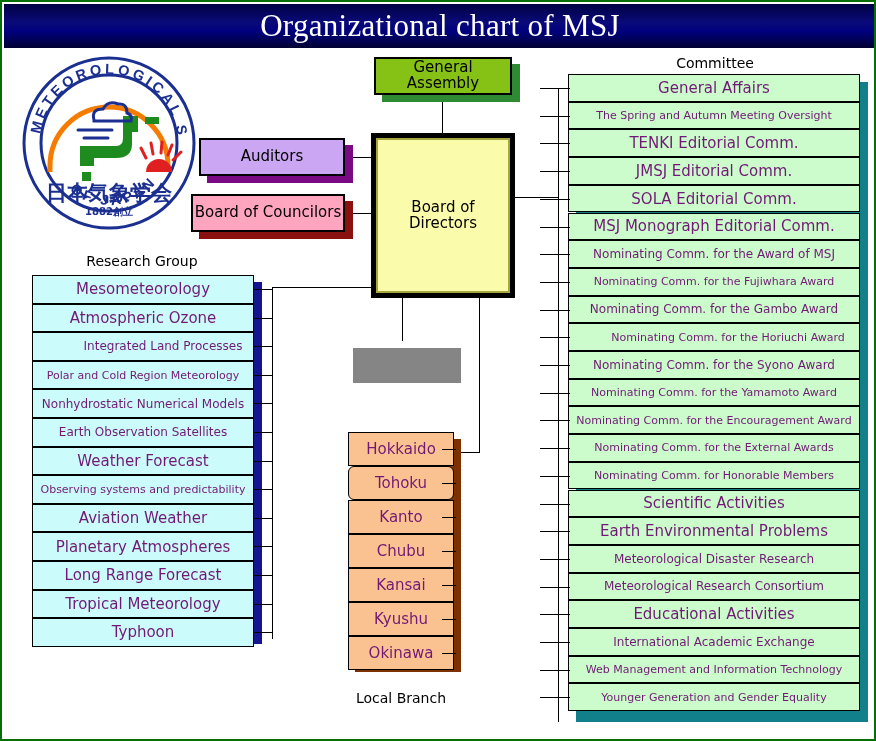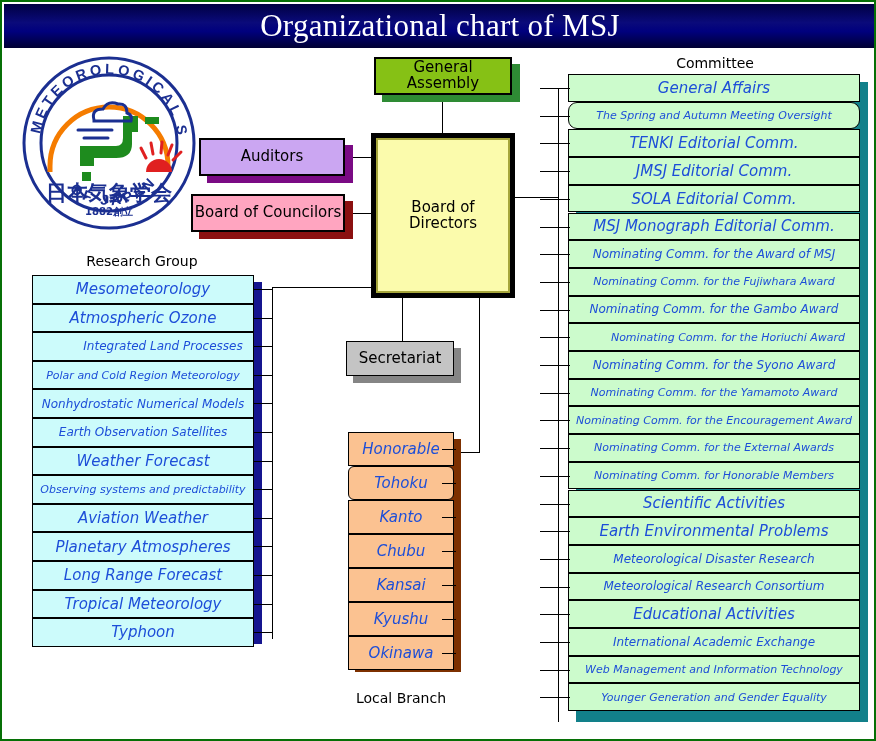--- a/index.html
+++ b/index.html
@@ -102,24 +102,23 @@
 
   
   .stack-item {
     position: absolute;
     box-sizing: border-box;
     display: flex;
     align-items: center;
     justify-content: center;
     text-align: center;
     border: 1px solid #000000;
-    color: #1d4ed8;
+    color: #701a75;
     overflow: hidden;
     white-space: nowrap;
-    font-style: italic;
   }
   .rg-item { background: #ccfbfb; }
   .lb-item { background: #fbc291; }
   .cm-item { background: #ccfbcc; }
 
   
   .caption {
     position: absolute;
     font-size: 14px;
     color: #000000;
@@ -227,23 +226,20 @@
   <div class="node" id="board-of-councilors" style="left:189px; top:192px; width:154px; height:38px;">
     <span>Board of Councilors</span>
   </div>
 
   <div class="shadow" id="bod-shadow" style="left:369px; top:131px; width:144px; height:165px;"></div>
   <div class="node" id="board-of-directors" style="left:374px; top:136px; width:134px; height:155px;">
     <span>Board of Directors</span>
   </div>
 
   <div class="shadow" id="sec-shadow" style="left:351px; top:346px; width:108px; height:35px;"></div>
-  <div class="node" id="secretariat" style="left:344px; top:339px; width:108px; height:35px;">
-    <span>Secretariat</span>
-  </div>
 
   <div class="caption" style="left:30px; top:251px; width:220px;">Research Group</div>
   <div class="shadow" id="rg-shadow" style="left:38px; top:280px; width:222px; height:362px;"></div>
 
   <div class="shadow" id="lb-shadow" style="left:353px; top:437px; width:106px; height:233px;"></div>
 
   <div class="caption" style="left:346px; top:688px; width:106px;">Local Branch</div>
 
   <div class="caption" style="left:566px; top:53px; width:294px;">Committee</div>
   <div class="shadow" id="cm-shadow" style="left:574px; top:80px; width:292px; height:640px;"></div>
@@ -294,21 +290,21 @@
     <div class="line-h" style="left: 252px; top: 573px; width: 18px;"></div>
     <div class="stack-item rg-item" style="left: 30px; top: 587.6px; width: 222px; height: 28.6px;">
       <span style="font-size: 15px;">Tropical Meteorology</span>
     </div>
     <div class="line-h" style="left: 252px; top: 601.6px; width: 18px;"></div>
     <div class="stack-item rg-item" style="left: 30px; top: 616.2px; width: 222px; height: 28.6px;">
       <span style="font-size: 15px;">Typhoon</span>
     </div>
     <div class="line-h" style="left: 252px; top: 630.2px; width: 18px;"></div>
     <div class="stack-item lb-item" style="left: 346px; top: 430px; width: 106px; height: 34px;">
-      <span style="font-size: 15px;">Honorable</span>
+      <span style="font-size: 15px;">Hokkaido</span>
     </div>
     <div class="line-h" style="left: 440px; top: 447px; width: 14px;"></div>
     <div class="stack-item lb-item" style="left: 346px; top: 464px; width: 106px; height: 34px; border-radius: 6px;">
       <span style="font-size: 15px;">Tohoku</span>
     </div>
     <div class="line-h" style="left: 440px; top: 481px; width: 14px;"></div>
     <div class="stack-item lb-item" style="left: 346px; top: 498px; width: 106px; height: 34px;">
       <span style="font-size: 15px;">Kanto</span>
     </div>
     <div class="line-h" style="left: 440px; top: 515px; width: 14px;"></div>
@@ -325,21 +321,21 @@
     </div>
     <div class="line-h" style="left: 440px; top: 617px; width: 14px;"></div>
     <div class="stack-item lb-item" style="left: 346px; top: 634px; width: 106px; height: 34px;">
       <span style="font-size: 15px;">Okinawa</span>
     </div>
     <div class="line-h" style="left: 440px; top: 651px; width: 14px;"></div>
     <div class="stack-item cm-item" style="left: 566px; top: 72px; width: 292px; height: 27.7px;">
       <span style="font-size: 15px;">General Affairs</span>
     </div>
     <div class="line-h" style="left: 538px; top: 86px; width: 30px;"></div>
-    <div class="stack-item cm-item" style="left: 566px; top: 99.7px; width: 292px; height: 27.7px; border-radius: 9px;">
+    <div class="stack-item cm-item" style="left: 566px; top: 99.7px; width: 292px; height: 27.7px;">
       <span style="font-size: 11px;">The Spring and Autumn Meeting Oversight</span>
     </div>
     <div class="line-h" style="left: 538px; top: 113.7px; width: 30px;"></div>
     <div class="stack-item cm-item" style="left: 566px; top: 127.4px; width: 292px; height: 27.7px;">
       <span style="font-size: 15px;">TENKI Editorial Comm.</span>
     </div>
     <div class="line-h" style="left: 538px; top: 141.4px; width: 30px;"></div>
     <div class="stack-item cm-item" style="left: 566px; top: 155.1px; width: 292px; height: 27.7px;">
       <span style="font-size: 15px;">JMSJ Editorial Comm.</span>
     </div>

